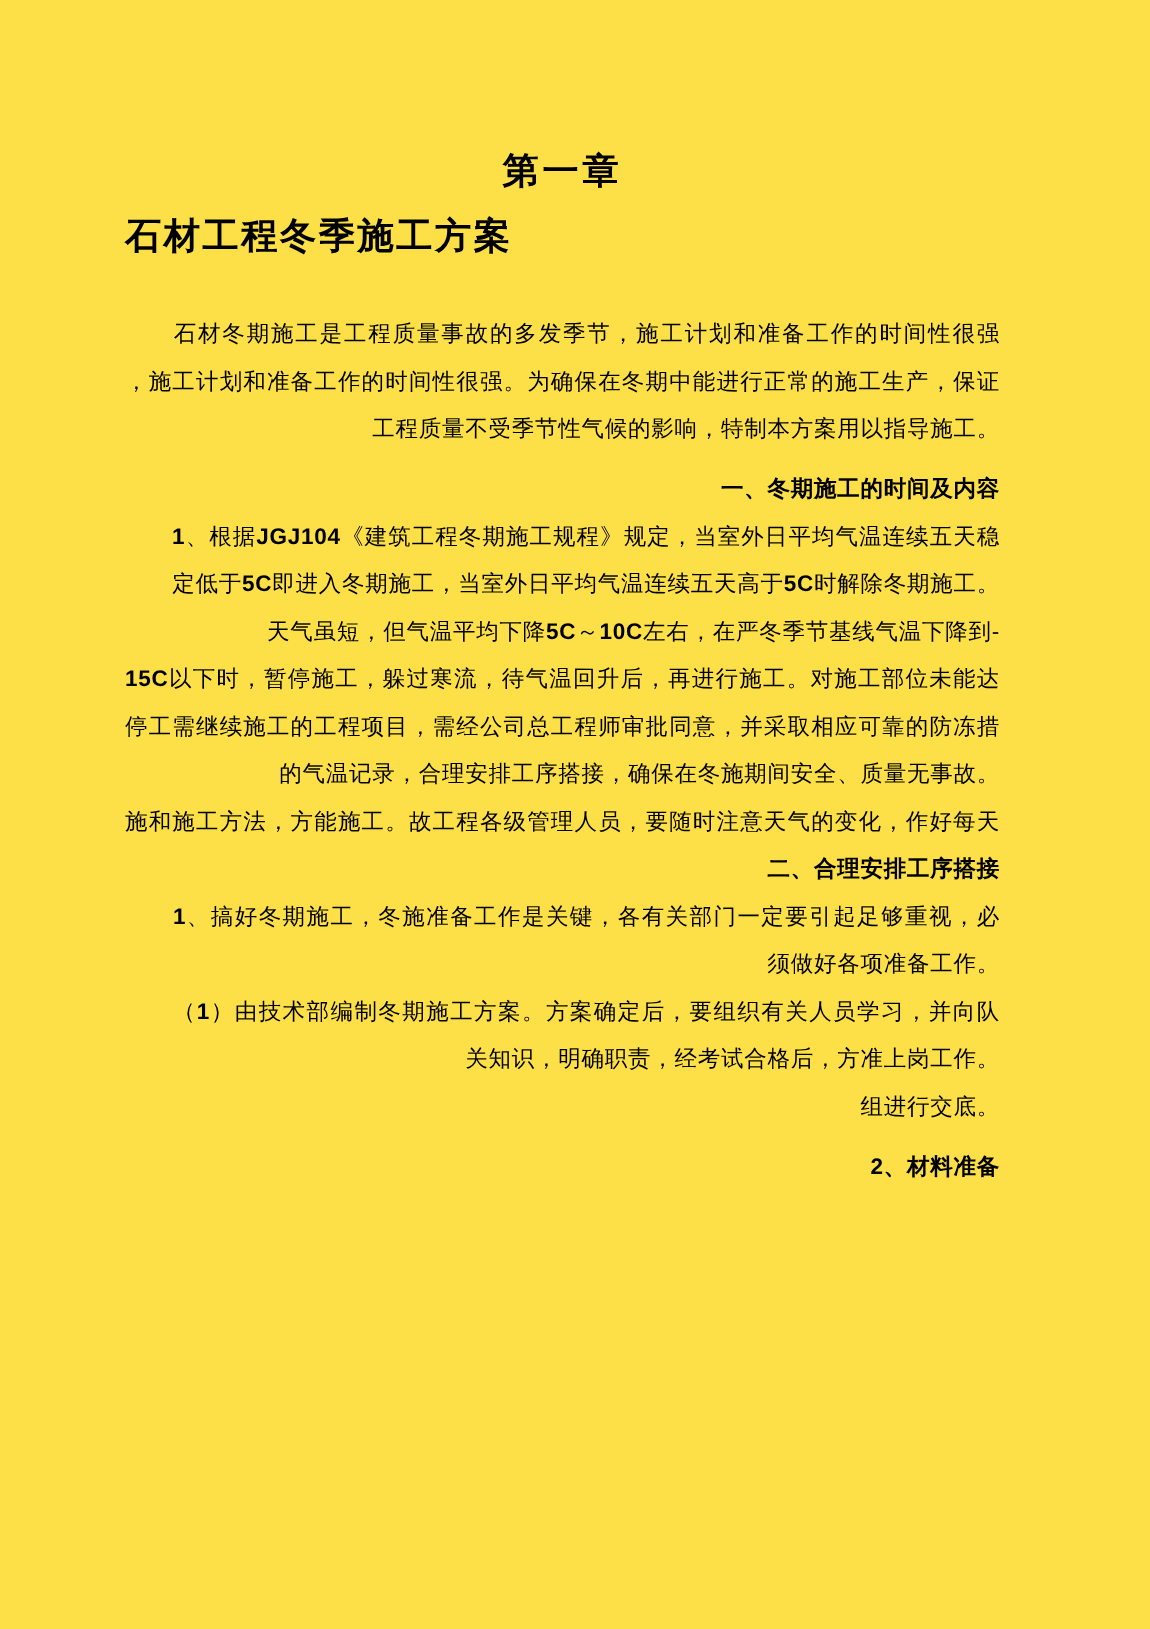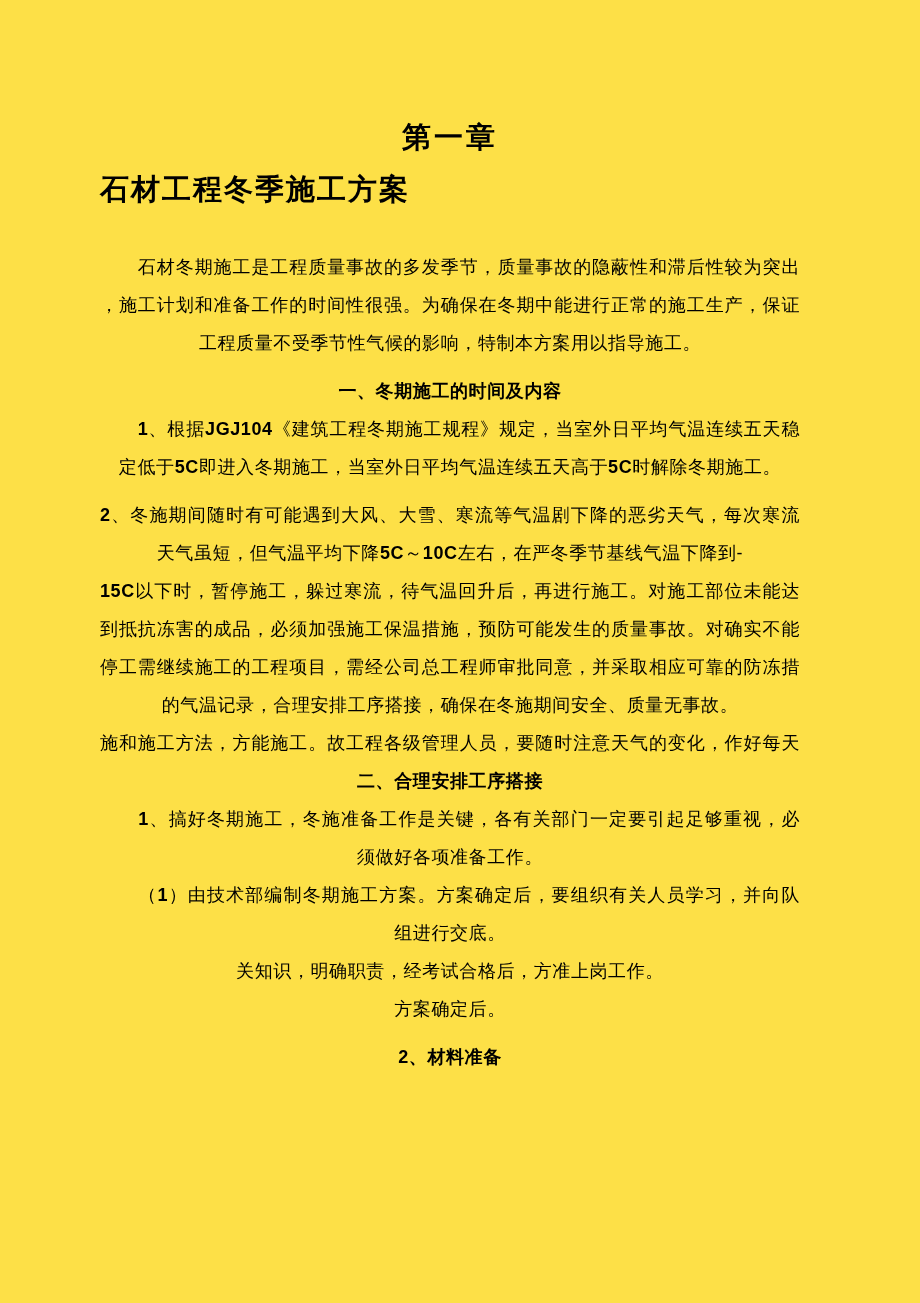--- a/index.html
+++ b/index.html
@@ -23,49 +23,46 @@
   .doc-body{margin-top:40px;}
   .line{
     font-size:18px;line-height:38px;letter-spacing:0.6px;
     white-space:normal;
   }
   .line.justify{
     text-align:justify;
     text-align-last:justify;
     text-justify:inter-character;
   }
-  .line.left{text-align:center;}
+  .line.left{text-align:right;}
   .line.heading{font-weight:bold;}
   .line.gap{margin-top:10px;}
   .latin{font-weight:bold;font-family:"Liberation Sans",sans-serif;}
 </style>
 </head>
 <body>
 
 <div class="page">
   <div class="content">
     <div class="chapter-title">第一章</div>
     <div class="doc-title">石材工程冬季施工方案</div>
     <div class="doc-body">
-        <div class="line body justify">　　石材冬期施工是工程质量事故的多发季节，质量事故的隐蔽性和滞后性较为突出</div>
+        <div class="line body justify">　　石材冬期施工是工程质量事故的多发季节，施工计划和准备工作的时间性很强</div>
         <div class="line body justify">，施工计划和准备工作的时间性很强。为确保在冬期中能进行正常的施工生产，保证</div>
         <div class="line body left">工程质量不受季节性气候的影响，特制本方案用以指导施工。</div>
         <div class="line heading left gap">一、冬期施工的时间及内容</div>
         <div class="line body justify">　　<span class="latin">1</span>、根据<span class="latin">JGJ104</span>《建筑工程冬期施工规程》规定，当室外日平均气温连续五天稳</div>
         <div class="line body left">定低于<span class="latin">5C</span>即进入冬期施工，当室外日平均气温连续五天高于<span class="latin">5C</span>时解除冬期施工。</div>
-        <div class="line body justify gap"><span class="latin">2</span>、冬施期间随时有可能遇到大风、大雪、寒流等气温剧下降的恶劣天气，每次寒流</div>
         <div class="line body left">天气虽短，但气温平均下降<span class="latin">5C</span>～<span class="latin">10C</span>左右，在严冬季节基线气温下降到-</div>
         <div class="line body justify"><span class="latin">15C</span>以下时，暂停施工，躲过寒流，待气温回升后，再进行施工。对施工部位未能达</div>
-        <div class="line body justify">到抵抗冻害的成品，必须加强施工保温措施，预防可能发生的质量事故。对确实不能</div>
         <div class="line body justify">停工需继续施工的工程项目，需经公司总工程师审批同意，并采取相应可靠的防冻措</div>
         <div class="line body left">的气温记录，合理安排工序搭接，确保在冬施期间安全、质量无事故。</div>
         <div class="line body justify">施和施工方法，方能施工。故工程各级管理人员，要随时注意天气的变化，作好每天</div>
         <div class="line heading left">二、合理安排工序搭接</div>
         <div class="line body justify">　　<span class="latin">1</span>、搞好冬期施工，冬施准备工作是关键，各有关部门一定要引起足够重视，必</div>
         <div class="line body left">须做好各项准备工作。</div>
         <div class="line body justify">　　（<span class="latin">1</span>）由技术部编制冬期施工方案。方案确定后，要组织有关人员学习，并向队</div>
+        <div class="line body left">关知识，明确职责，经考试合格后，方准上岗工作。</div>
         <div class="line body left">组进行交底。</div>
-        <div class="line body left">关知识，明确职责，经考试合格后，方准上岗工作。</div>
-        <div class="line body left">方案确定后。</div>
         <div class="line heading left gap"><span class="latin">2</span>、材料准备</div>
       </div>
   </div>
 </div>
 
 </body></html>

